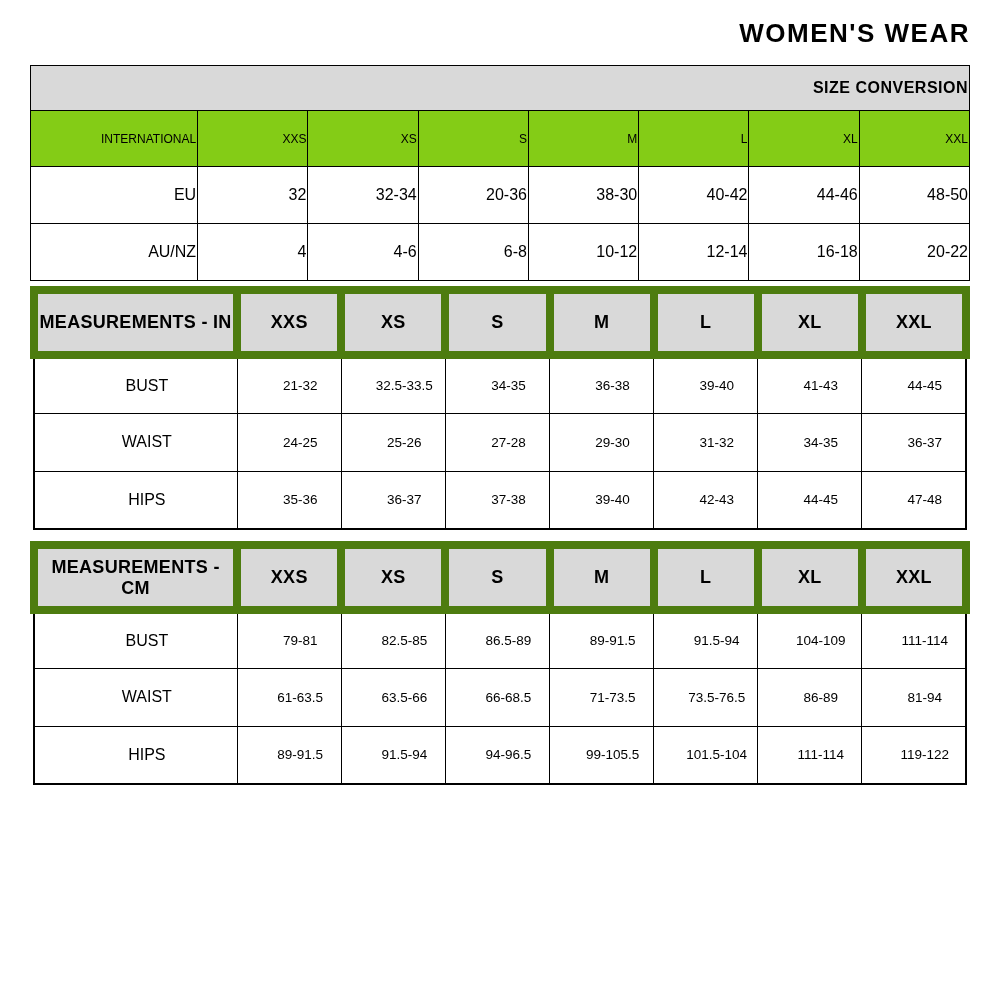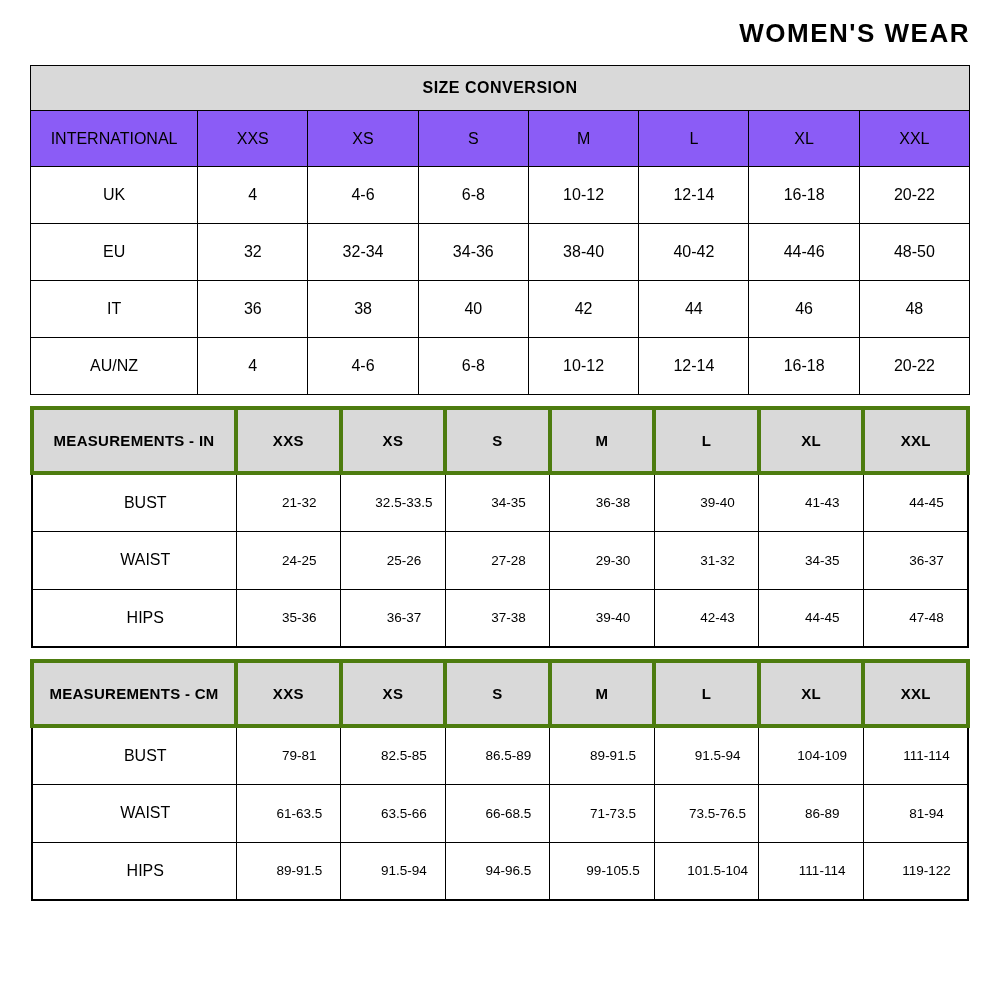--- a/index.html
+++ b/index.html
@@ -21,47 +21,47 @@
     letter-spacing: 1.5px;
     margin: 6px 0 16px 0;
   }
   table {
     width: 100%;
     border-collapse: collapse;
     table-layout: fixed;
     text-align: center;
   }
   
-  .size-table { margin-bottom: 11px; }
+  .size-table { margin-bottom: 5px; text-align: right; }
   .size-table th, .size-table td { border: 1px solid #000; }
   .size-table .table-title {
     background: #d9d9d9;
     font-weight: bold;
     font-size: 16px;
     letter-spacing: 0.5px;
     height: 45px;
   }
   .size-table .col-header th {
     font-weight: normal;
-    font-size: 16px;
+    font-size: 12px;
     height: 56px;
-    background: #8b5cf6;
+    background: #84cc16;
   }
   .size-table td {
     font-size: 16px;
     height: 57px;
   }
   .size-table .c-label { width: 17.8%; }
   
   .meas-table { border: 2px solid #000; margin-bottom: 11px; }
   .meas-table th {
-    border: 4px solid #4d7c0f;
+    border: 8px solid #4d7c0f;
     background: #d9d9d9;
     font-weight: bold;
-    font-size: 15px;
+    font-size: 18px;
     height: 65px;
     letter-spacing: 0.3px;
   }
   .meas-table td {
     border: 1px solid #000;
     font-size: 13.5px;
     height: 58px;
     padding-left: 23px;
   }
   .meas-table td.row-label { font-size: 16px; }
@@ -89,48 +89,28 @@
           <th>XS</th>
           <th>S</th>
           <th>M</th>
           <th>L</th>
           <th>XL</th>
           <th>XXL</th>
         </tr>
     </thead>
     <tbody>
         <tr>
-          <td class="row-label">UK</td>
-          <td>4</td>
-          <td>4-6</td>
-          <td>6-8</td>
-          <td>10-12</td>
-          <td>12-14</td>
-          <td>16-18</td>
-          <td>20-22</td>
-        </tr>
-        <tr>
           <td class="row-label">EU</td>
           <td>32</td>
           <td>32-34</td>
-          <td>34-36</td>
-          <td>38-40</td>
+          <td>20-36</td>
+          <td>38-30</td>
           <td>40-42</td>
           <td>44-46</td>
           <td>48-50</td>
-        </tr>
-        <tr>
-          <td class="row-label">IT</td>
-          <td>36</td>
-          <td>38</td>
-          <td>40</td>
-          <td>42</td>
-          <td>44</td>
-          <td>46</td>
-          <td>48</td>
         </tr>
         <tr>
           <td class="row-label">AU/NZ</td>
           <td>4</td>
           <td>4-6</td>
           <td>6-8</td>
           <td>10-12</td>
           <td>12-14</td>
           <td>16-18</td>
           <td>20-22</td>

